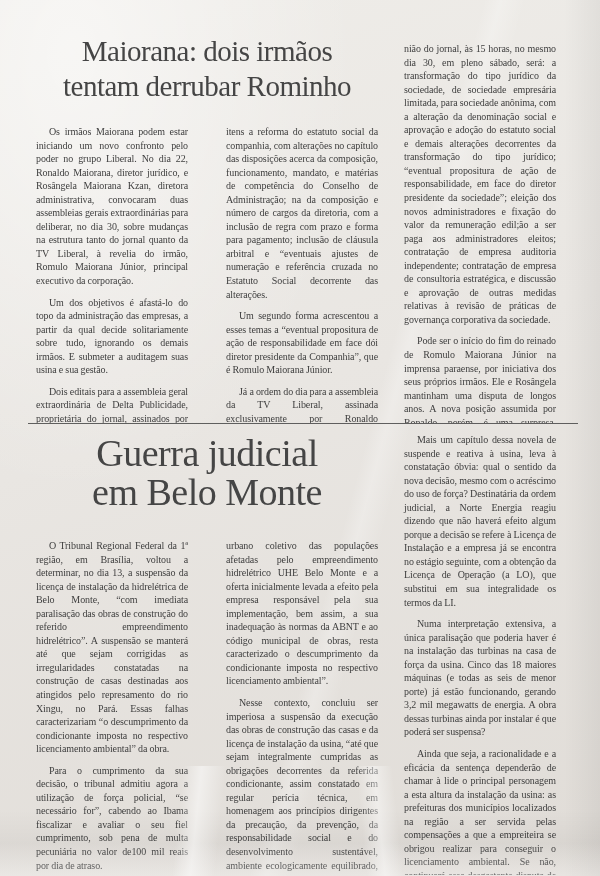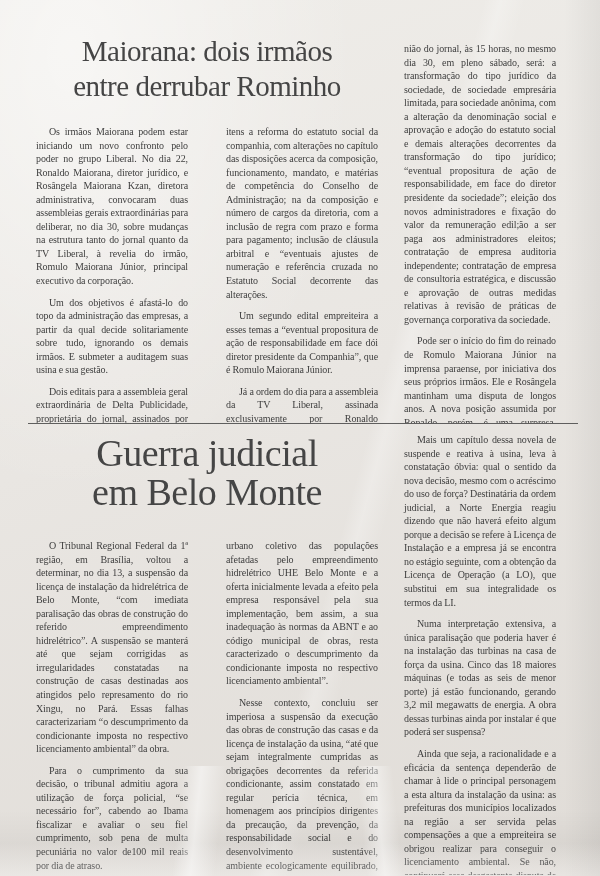--- a/index.html
+++ b/index.html
@@ -66,31 +66,31 @@
 </style>
 </head>
 <body>
 
 <div class="page">
 
   <div class="row-top">
     <div class="left-group">
       <h1 class="headline headline-1">
         <span class="hl-line">Maiorana: dois irmãos</span>
-        <span class="hl-line">entre derrubar Rominho</span>
+        <span class="hl-line">tentam derrubar Rominho</span>
       </h1>
       <div class="two-cols">
         <div class="col">
           <p class="para">Os irmãos Maiorana podem estar iniciando um novo confronto pelo poder no grupo Liberal. No dia 22, Ronaldo Maiorana, diretor jurídico, e Rosângela Maiorana Kzan, diretora administrativa, convocaram duas assembleias gerais extraordinárias para deliberar, no dia 30, sobre mudanças na estrutura tanto do jornal quanto da TV Liberal, à revelia do irmão, Romulo Maiorana Júnior, principal executivo da corporação.</p>
           <p class="para">Um dos objetivos é afastá-lo do topo da administração das empresas, a partir da qual decide solitariamente sobre tudo, ignorando os demais irmãos. E submeter a auditagem suas usina e sua gestão.</p>
           <p class="para">Dois editais para a assembleia geral extraordinária de Delta Publicidade, proprietária do jornal, assinados por Ronaldo e Rosângela (também conhecida por Loloca) têm como</p>
         </div>
         <div class="col">
           <p class="para no-indent">itens a reforma do estatuto social da companhia, com alterações no capítulo das disposições acerca da composição, funcionamento, mandato, e matérias de competência do Conselho de Administração; na da composição e número de cargos da diretoria, com a inclusão de regra com prazo e forma para pagamento; inclusão de cláusula arbitral e “eventuais ajustes de numeração e referência cruzada no Estatuto Social decorrente das alterações.</p>
-          <p class="para">Um segundo edital empreiteira a esses temas a “eventual propositura de ação de responsabilidade em face dói diretor presidente da Companhia”, que é Romulo Maiorana Júnior.</p>
+          <p class="para">Um segundo forma acrescentou a esses temas a “eventual propositura de ação de responsabilidade em face dói diretor presidente da Companhia”, que é Romulo Maiorana Júnior.</p>
           <p class="para">Já a ordem do dia para a assembleia da TV Liberal, assinada exclusivamente por Ronaldo Maiorana, na condição de vice-presidente da emissora, a ser realizada uma hora e meia depois da reu-</p>
         </div>
       </div>
     </div>
     <div class="col right-col">
       <p class="para no-indent">nião do jornal, às 15 horas, no mesmo dia 30, em pleno sábado, será: a transformação do tipo jurídico da sociedade, de sociedade empresária limitada, para sociedade anônima, com a alteração da denominação social e aprovação e adoção do estatuto social e demais alterações decorrentes da transformação do tipo jurídico; “eventual propositura de ação de responsabilidade, em face do diretor presidente da sociedade”; eleição dos novos administradores e fixação do valor da remuneração edil;ão a ser paga aos administradores eleitos; contratação de empresa auditoria independente; contratação de empresa de consultoria estratégica, e discussão e aprovação de outras medidas relativas à revisão de práticas de governança corporativa da sociedade.</p>
       <p class="para">Pode ser o início do fim do reinado de Romulo Maiorana Júnior na imprensa paraense, por iniciativa dos seus próprios irmãos. Ele e Rosângela mantinham uma disputa de longos anos. A nova posição assumida por Ronaldo, porém, é uma surpresa. Antes, ele ficava sempre ao lado do irmão mais velho e mais poderoso.</p>
     </div>
   </div>
 

